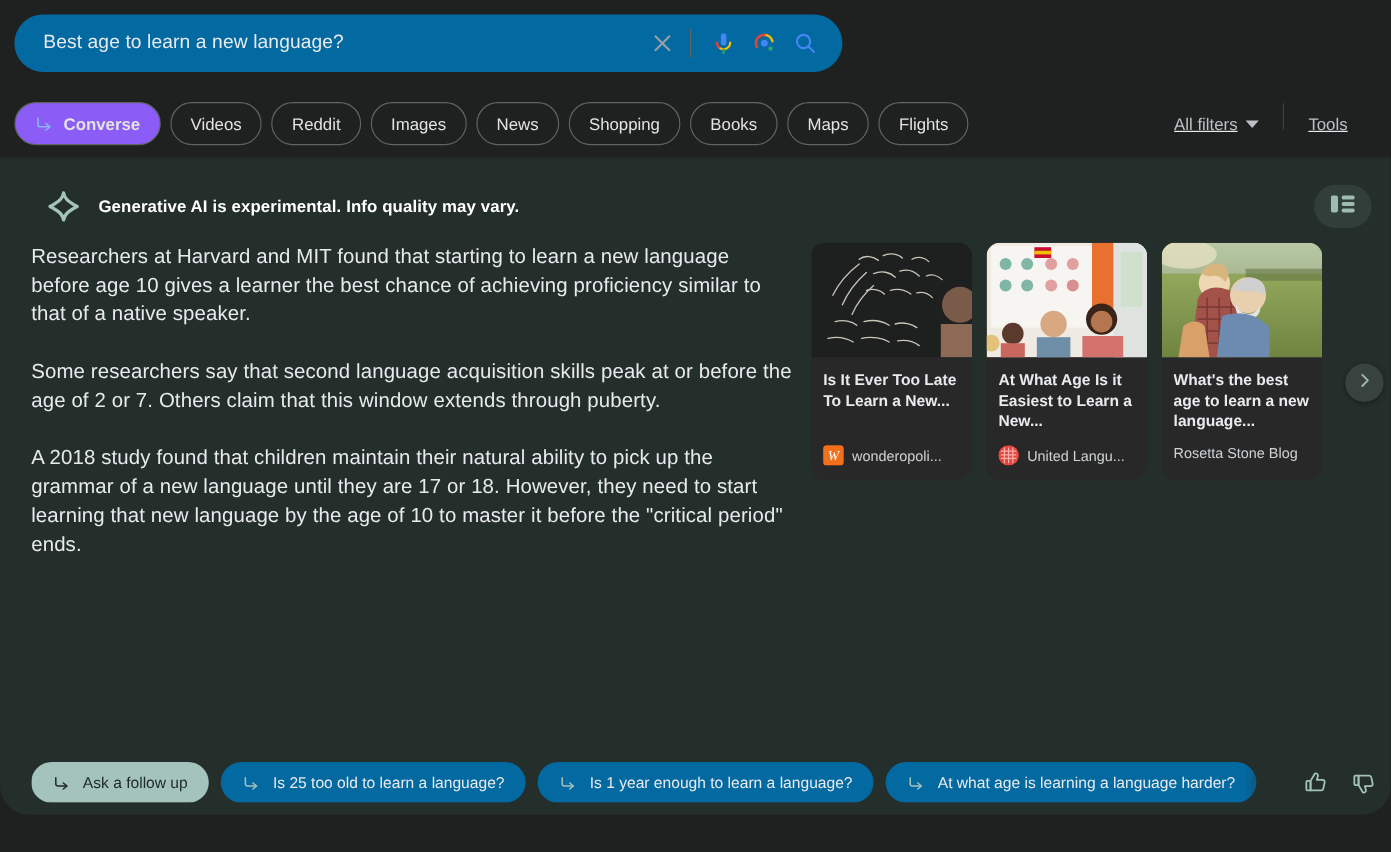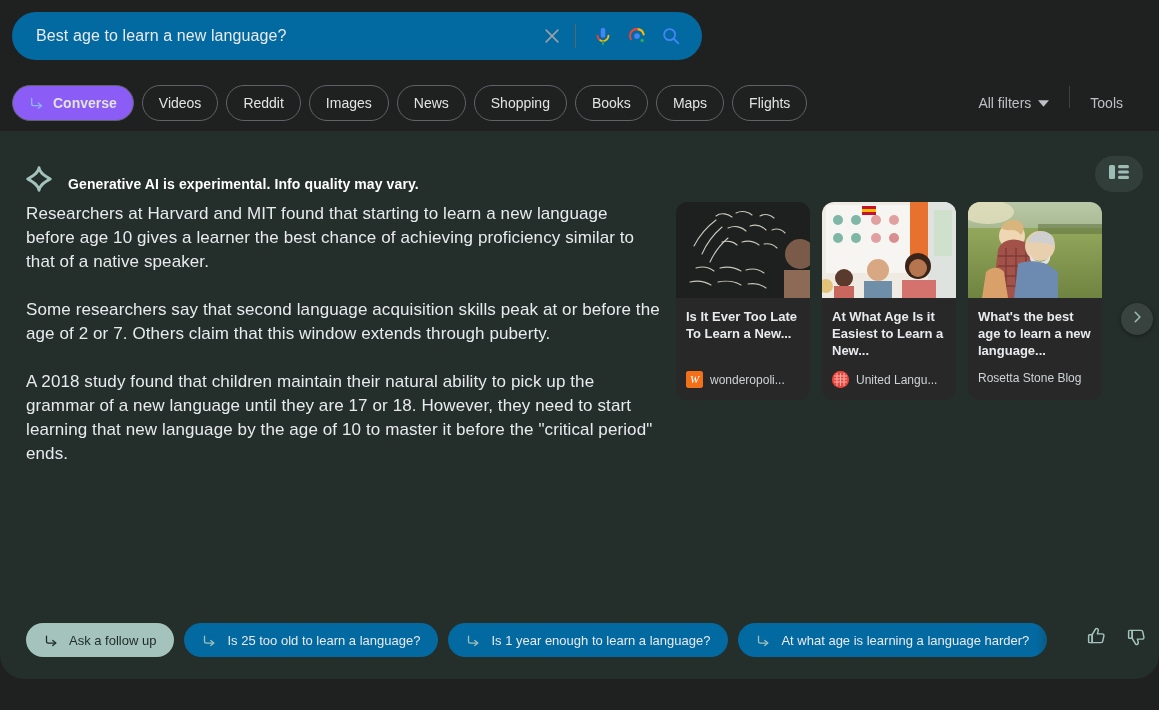--- a/index.html
+++ b/index.html
@@ -99,20 +99,21 @@
     font-weight: bold;
   }
 
   .tab-arrow { display: flex; align-items: center; }
 
   .nav-right {
     display: flex;
     align-items: flex-start;
     gap: 0;
     padding-right: 10px;
+    text-decoration: underline;
   }
 
   .all-filters {
     display: flex;
     align-items: center;
     gap: 7px;
     font-size: 14px;
     color: #bdc1c6;
     cursor: pointer;
     padding: 0 14px;
@@ -142,22 +143,22 @@
     margin: 0;
     background: #242e2b;
     border-radius: 0 0 24px 24px;
     height: 547px;
     padding: 20px 0 0 0;
     overflow: hidden;
   }
 
   .ai-header {
     display: flex;
-    align-items: flex-end;
-    padding: 0 16px 0 26px;
+    align-items: center;
+    padding: 0 16px 0 40px;
     height: 40px;
   }
 
   .ai-sparkle { flex: none; margin-right: 16px; display: flex; }
 
   .ai-disclaimer {
     font-size: 14px;
     font-weight: bold;
     color: #ffffff;
     letter-spacing: .1px;
@@ -275,24 +276,24 @@
     align-items: center;
     justify-content: center;
     cursor: pointer;
     box-shadow: 0 1px 4px rgba(0,0,0,.4);
   }
 
   
   .chips-row {
     position: absolute;
     left: 0;
-    bottom: 22px;
+    bottom: 10px;
     width: 100%;
     display: flex;
-    align-items: flex-start;
+    align-items: center;
     padding: 0 10px 0 26px;
   }
 
   .chips-scroll {
     display: flex;
     gap: 10px;
     flex: 1;
     overflow: hidden;
     position: relative;
     -webkit-mask-image: linear-gradient(to right, #000 0, #000 calc(100% - 40px), transparent 100%);

